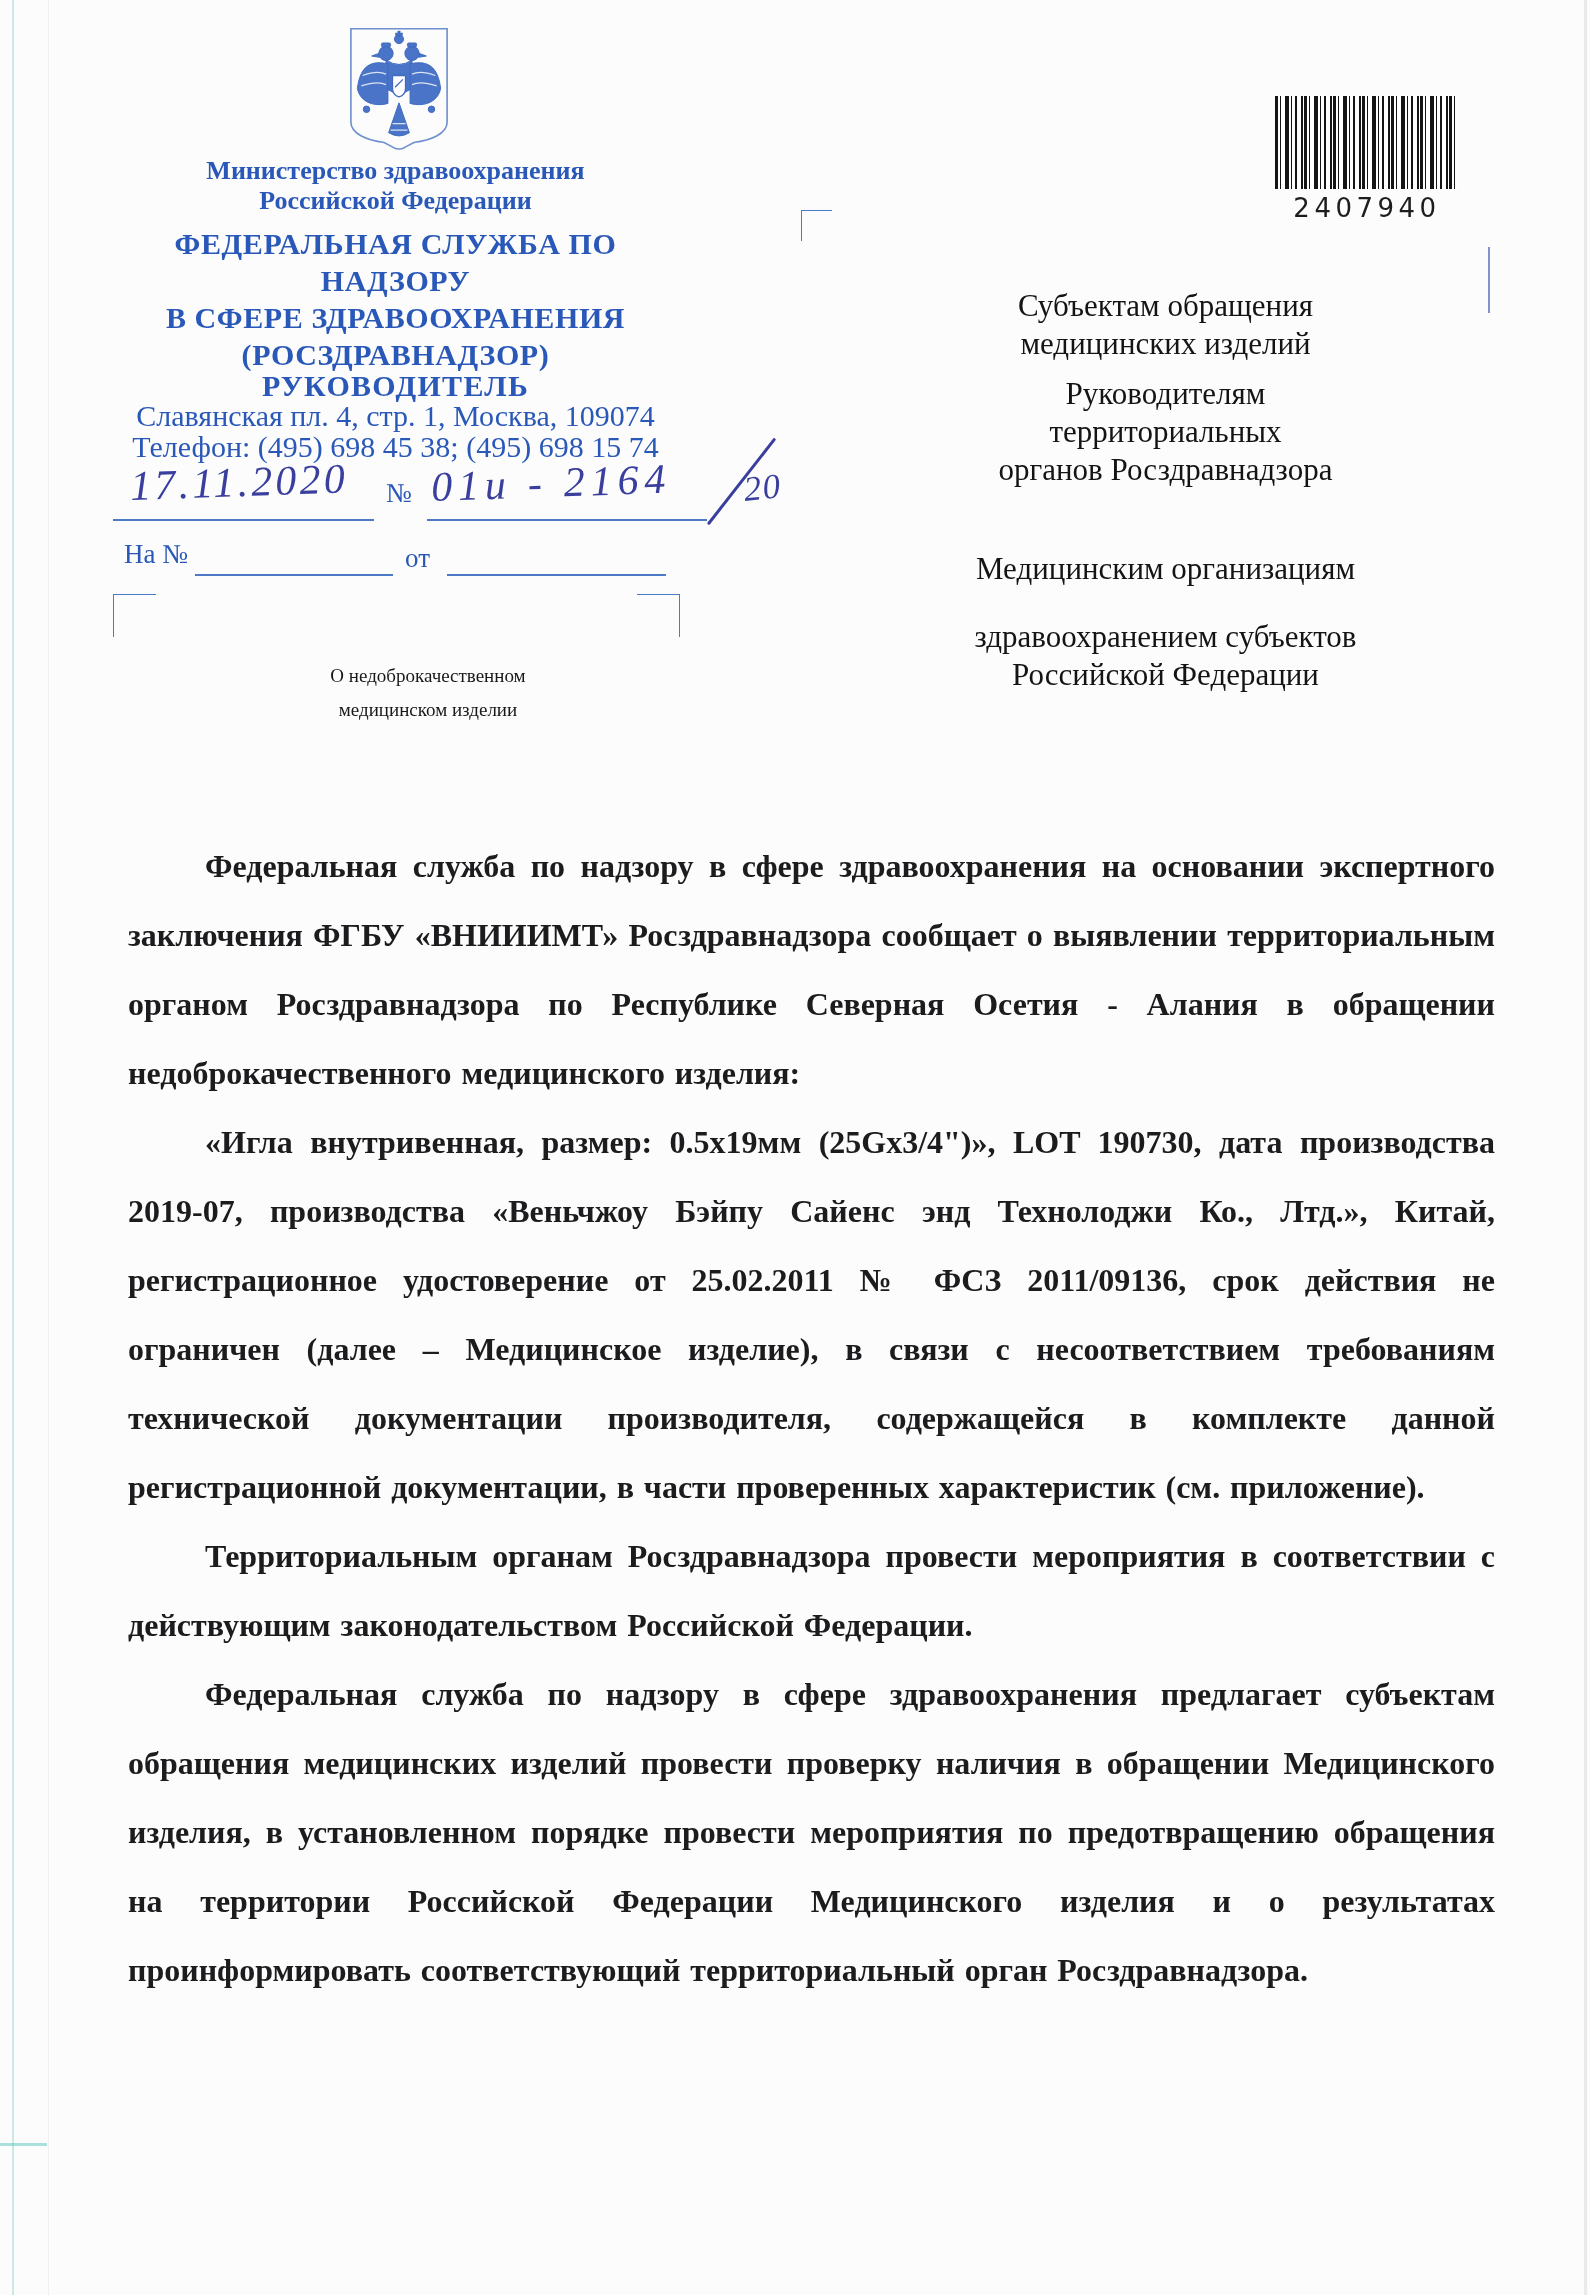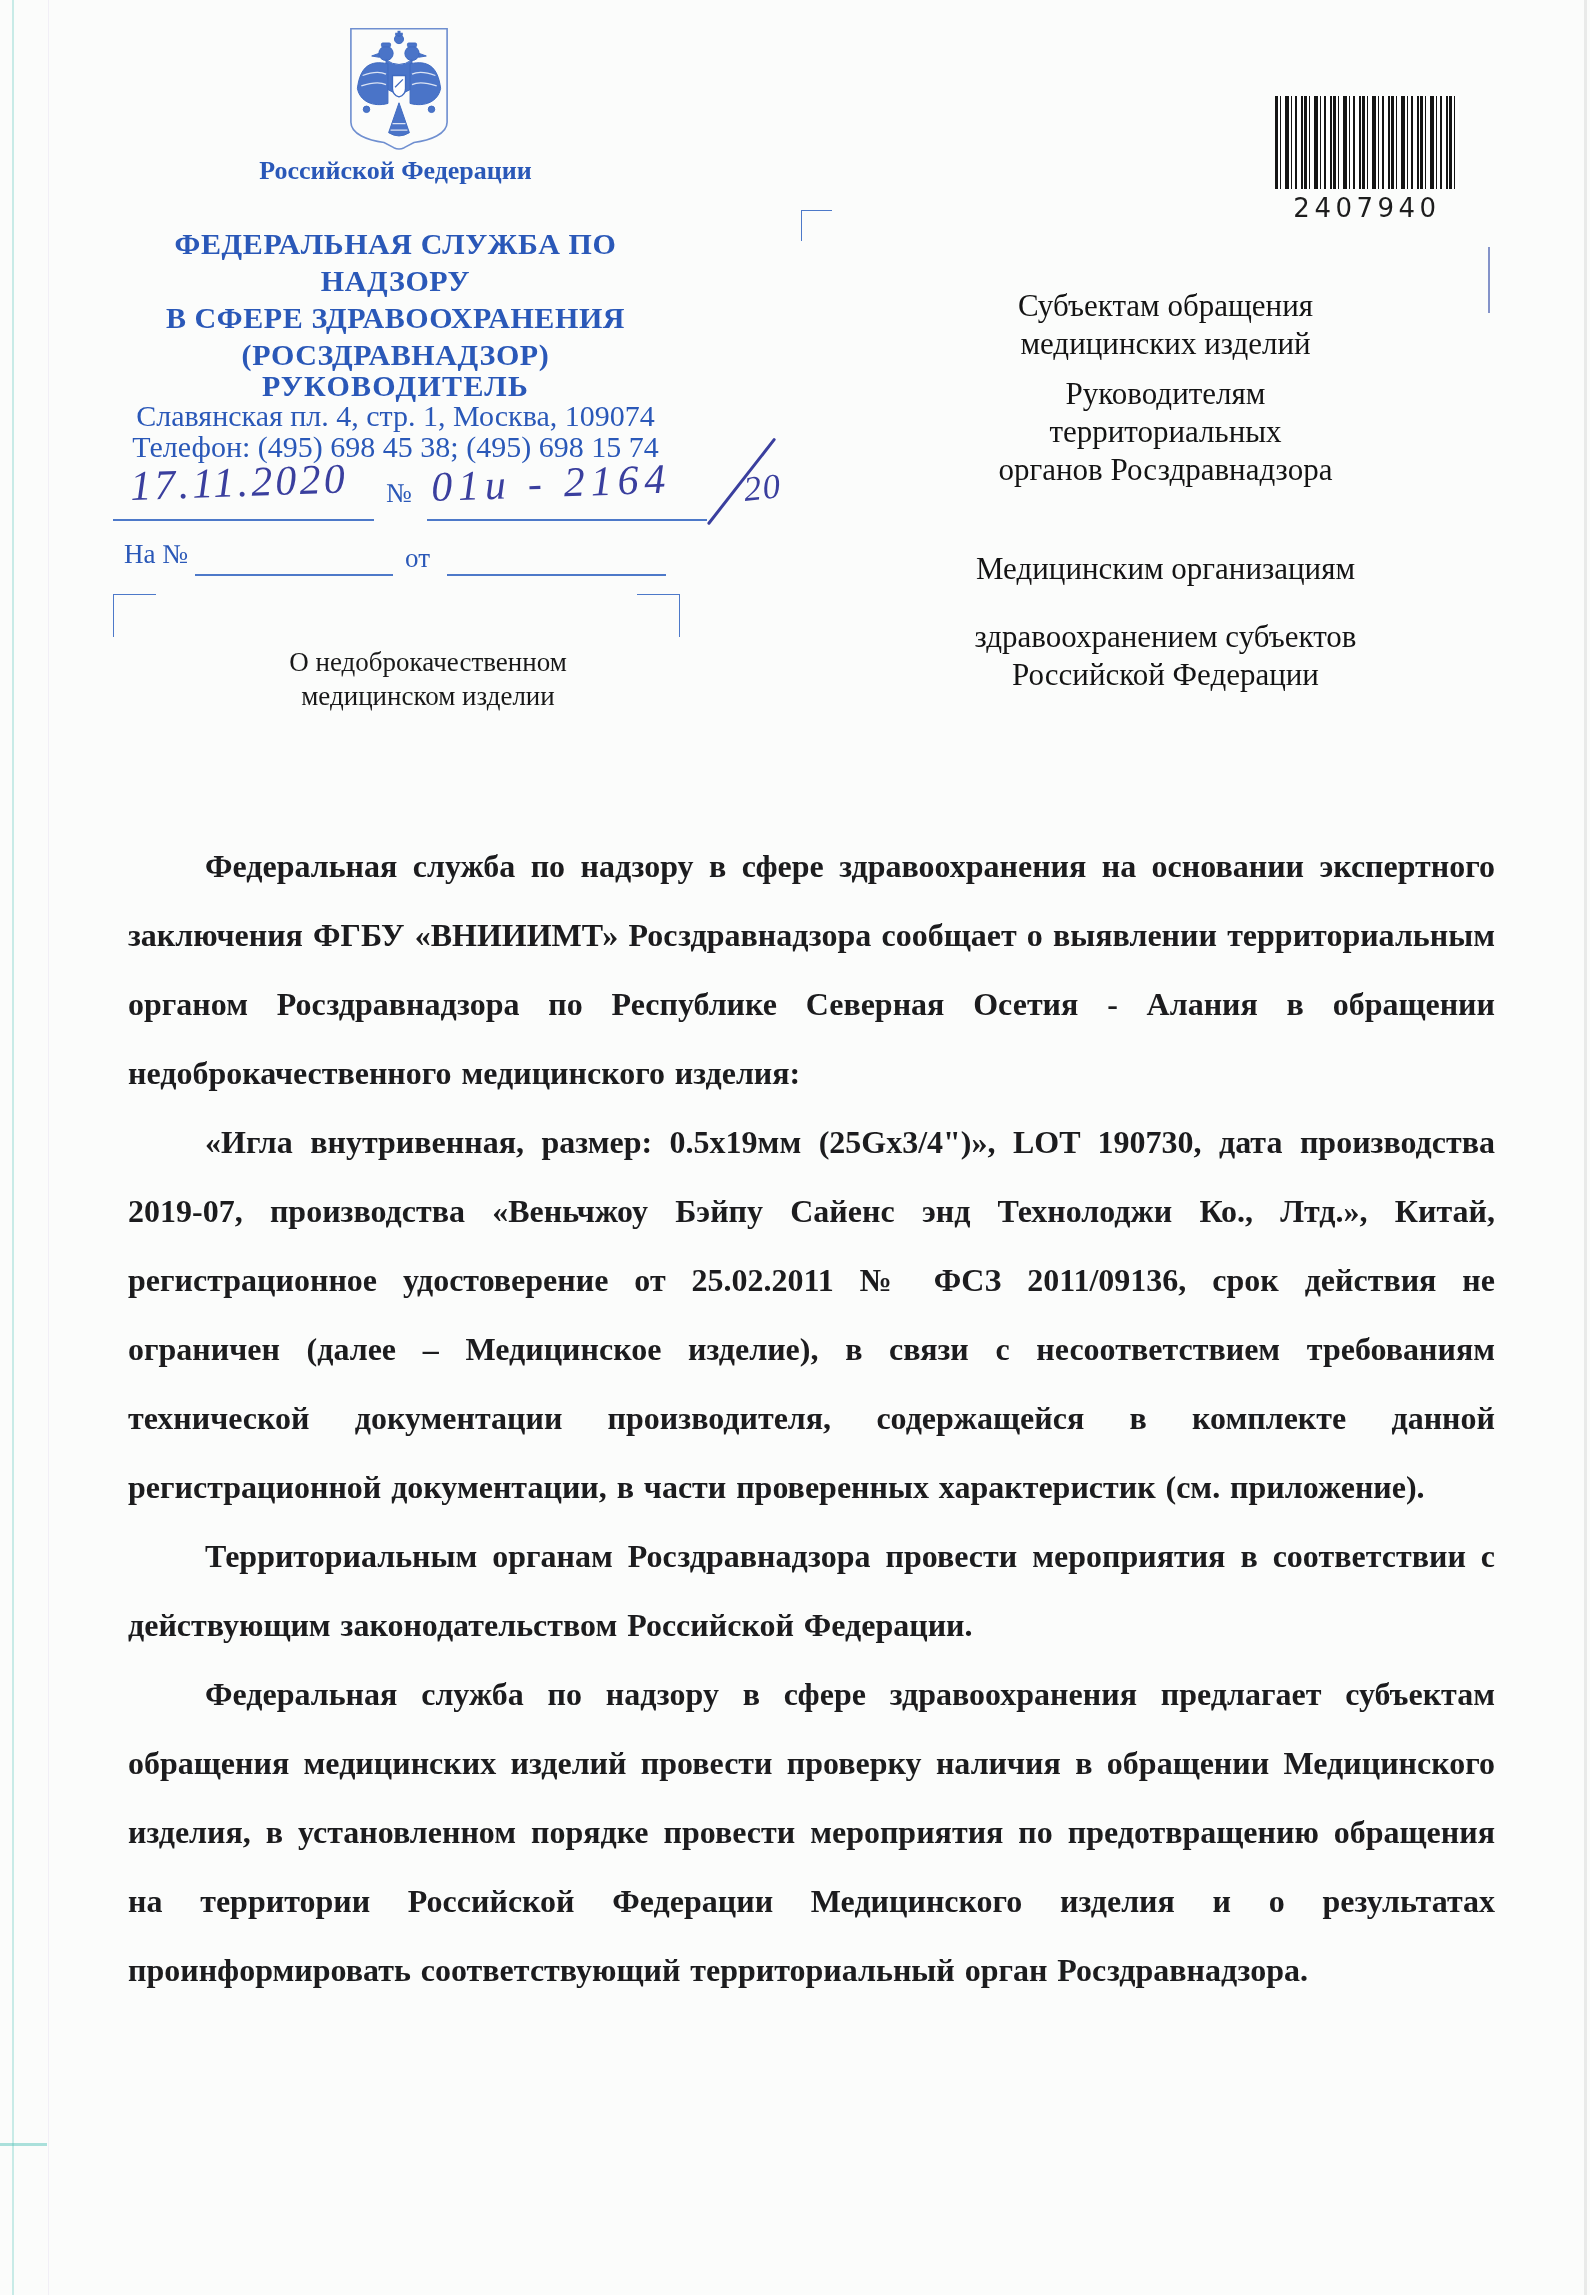--- a/index.html
+++ b/index.html
@@ -42,22 +42,22 @@
   
   .brkt{width:42px;height:42px;border:0 solid #4d79c9;}
   .brkt-tl{border-top-width:1.9px;border-left-width:1.9px;}
   .brkt-tr{border-top-width:1.9px;border-right-width:1.9px;}
   .b-low-l{left:113px;top:594px;}
   .b-low-r{left:637px;top:594px;}
   .b-addr{left:801px;top:210px;width:30px;height:30px;}
   .tick-r{left:1488px;top:247px;width:1.9px;height:66px;background:#8493c9;}
 
   
-  .subject{left:214px;top:645px;width:428px;text-align:center;color:#191919;
-           font-size:27px;line-height:34px;}
+  .subject{left:214px;top:659px;width:428px;text-align:center;color:#191919;
+           font-size:19px;line-height:34px;}
 
   
   .barcode-wrap{left:1275px;top:96px;width:184px;text-align:center;}
   .bars{width:184px;height:93px;margin:0 auto;
     background:repeating-linear-gradient(90deg,
       #151515 0 2.6px,#fff 2.6px 4.5px,#151515 4.5px 5.8px,#fff 5.8px 9.7px,
       #151515 9.7px 14.3px,#fff 14.3px 16px,#151515 16px 17px,#fff 17px 20px,
       #151515 20px 22px,#fff 22px 26px,#151515 26px 28px,#fff 28px 29px);
   }
   .bars-num{font-family:"DejaVu Sans", sans-serif;font-size:26px;color:#1d1d1d;
@@ -111,20 +111,21 @@
       <path d="M136,76 C120,70 108,70 100,74"></path>
       <path d="M138,92 C120,86 108,86 100,90"></path>
       <path d="M70,150 h20 M67,160 h26"></path>
     </g>
     <path d="M70,76 h20 v20 q0,10 -10,13 q-10,-3 -10,-13 Z" fill="#ffffff" stroke="#3f6ac0" stroke-width="2"></path>
     <path d="M74,94 L86,82" stroke="#3f6ac0" stroke-width="2"></path>
   </svg>
 </div>
 
 <div class="abs lh-col ministry">
+  <div>Министерство здравоохранения</div>
   <div>Российской Федерации</div>
 </div>
 <div class="abs lh-col agency">
   <div>ФЕДЕРАЛЬНАЯ СЛУЖБА ПО НАДЗОРУ</div>
   <div>В СФЕРЕ ЗДРАВООХРАНЕНИЯ</div>
   <div>(РОСЗДРАВНАДЗОР)</div>
 </div>
 <div class="abs lh-col ruler">РУКОВОДИТЕЛЬ</div>
 <div class="abs lh-col addr">
   <div>Славянская пл. 4, стр. 1, Москва, 109074</div>

